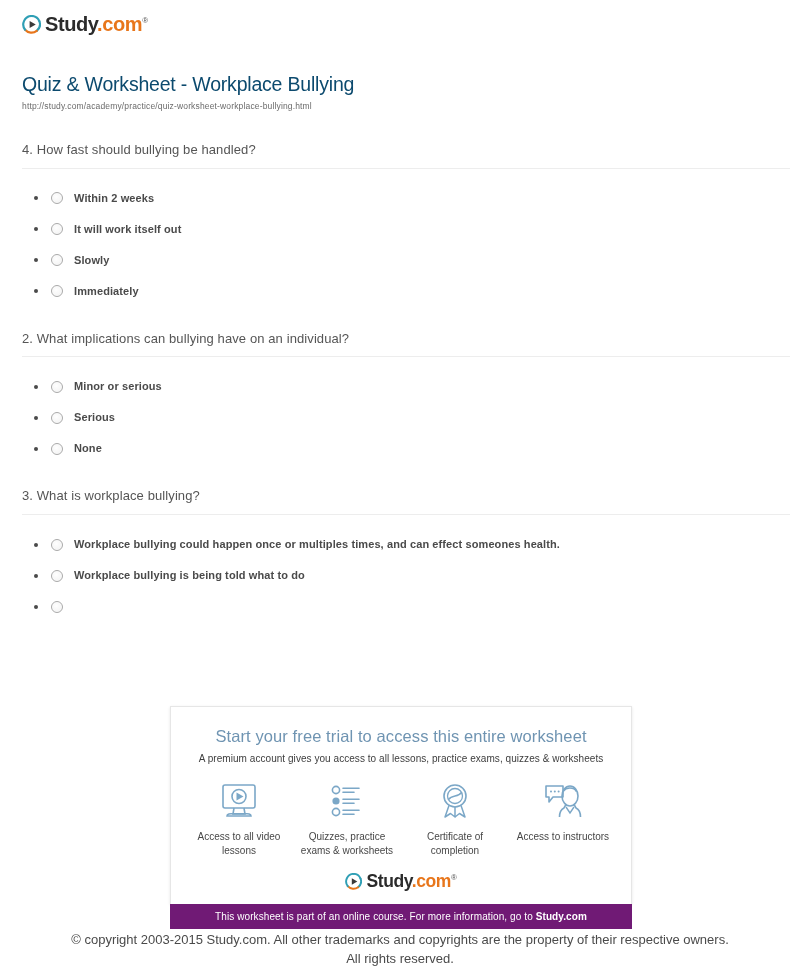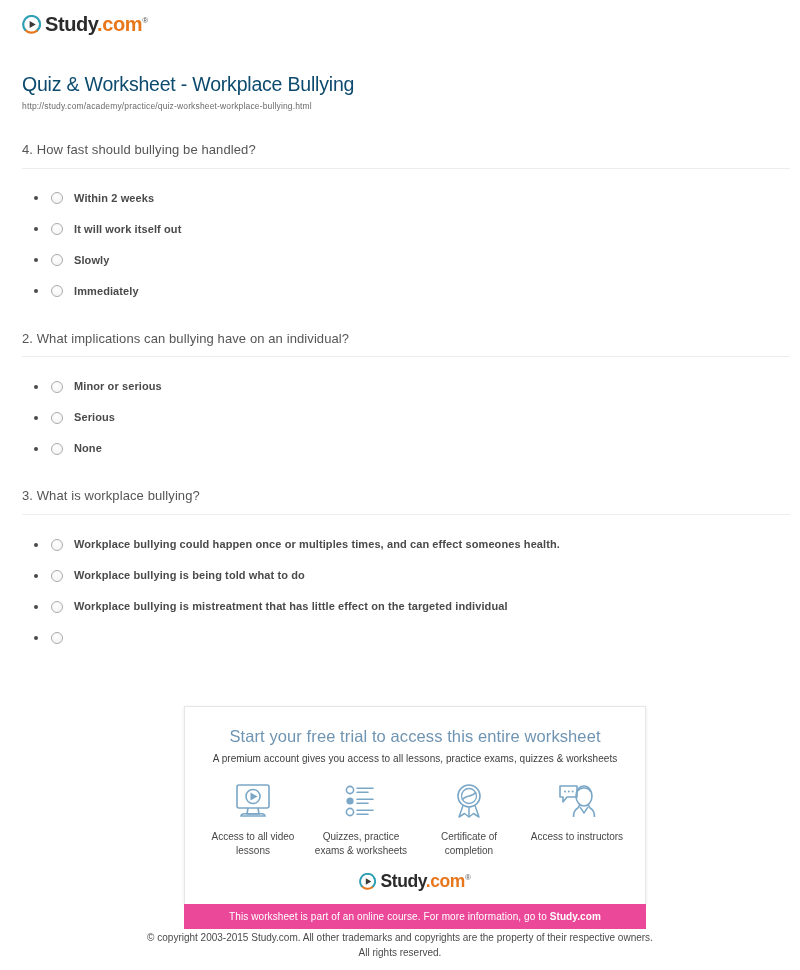--- a/index.html
+++ b/index.html
@@ -125,21 +125,21 @@
     font-weight: bold;
     color: #4a4a4a;
     letter-spacing: 0.1px;
     line-height: 1;
     white-space: nowrap;
   }
 
   
   .promo-wrap {
     position: absolute;
-    left: 184px;
+    left: 170px;
     top: 706px;
     width: 462px;
   }
   .promo-card {
     background: #ffffff;
     border: 1px solid #e6e6e6;
     border-bottom: none;
     box-shadow: 0 1px 3px rgba(0,0,0,0.10);
     padding: 20px 0 13px 0;
     text-align: center;
@@ -185,37 +185,37 @@
   .promo-logo {
     display: flex;
     align-items: center;
     justify-content: center;
     margin-top: 16px;
   }
   .promo-logo .logo-mark { width: 17px; height: 17px; flex:0 0 17px; }
   .promo-logo .logo-word { font-size: 17.5px; }
 
   .promo-banner {
-    background: #ec4899;
+    background: #701a75;
     color: #ffffff;
     font-size: 10px;
     text-align: center;
     padding: 7px 0;
     letter-spacing: 0.1px;
   }
   .promo-banner b { font-weight: bold; }
 
   
   .copyright {
     position: absolute;
     left: 0;
     right: 0;
     top: 931px;
     text-align: center;
-    font-size: 10px;
+    font-size: 13px;
     color: #4a4a4a;
     line-height: 1.45;
   }
 </style>
 </head>
 <body>
 
 <div class="page">
 
   <div class="site-logo">
@@ -289,25 +289,20 @@
       <ul class="options">
         <li class="option-row">
           <span class="bullet"></span>
           <span class="radio"></span>
           <span class="option-label">Workplace bullying could happen once or multiples times, and can effect someones health.</span>
         </li>
         <li class="option-row">
           <span class="bullet"></span>
           <span class="radio"></span>
           <span class="option-label">Workplace bullying is being told what to do</span>
-        </li>
-        <li class="option-row">
-          <span class="bullet"></span>
-          <span class="radio"></span>
-          <span class="option-label">Workplace bullying is mistreatment that has little effect on the targeted individual</span>
         </li>
         <li class="option-row">
           <span class="bullet"></span>
           <span class="radio"></span>
         </li>
       </ul>
     </div>
 
   </div>
 

